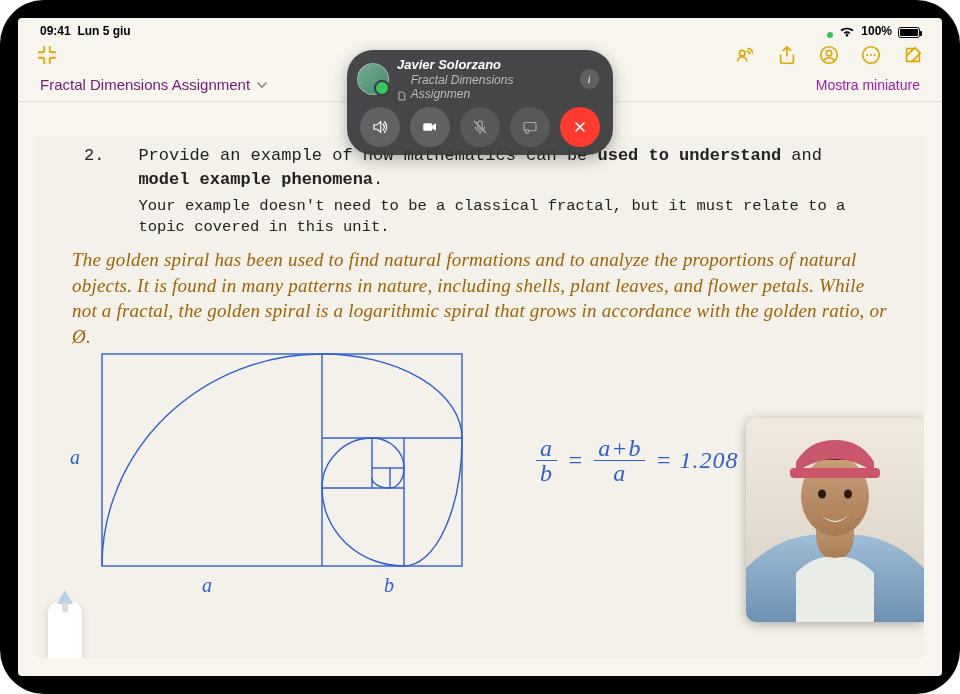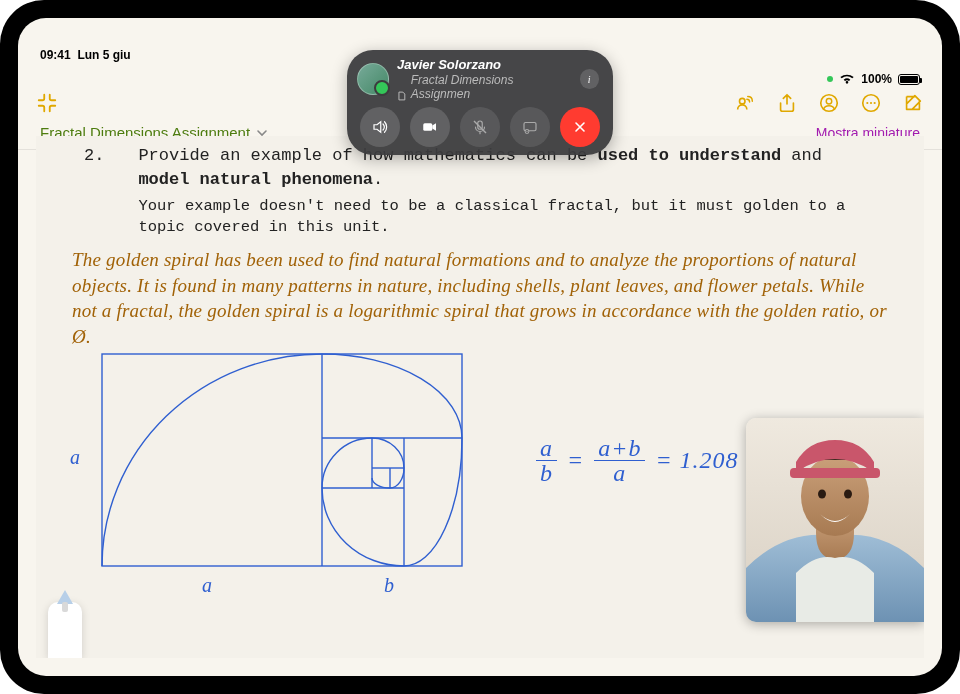--- a/index.html
+++ b/index.html
@@ -16,51 +16,51 @@
     height: 694px;
     background: #000;
     border-radius: 44px;
     padding: 18px;
     position: relative;
   }
   .screen {
     width: 100%;
     height: 100%;
     background: #f8f5ee;
-    border-radius: 28px;
+    border-radius: 4px;
     overflow: hidden;
     position: relative;
   }
   .status-bar {
     display: flex;
     justify-content: space-between;
     align-items: center;
     padding: 6px 22px 0 22px;
     font-size: 12px;
     font-weight: 600;
     color: #000;
   }
-  .status-right { display: flex; align-items: center; gap: 6px; margin-top: 48px; }
+  .status-right { display: flex; align-items: flex-end; gap: 6px; }
   .toolbar {
     display: flex;
     justify-content: space-between;
     align-items: center;
     padding: 6px 18px 4px 18px;
   }
   .toolbar-left, .toolbar-right { display: flex; align-items: center; gap: 20px; }
   .toolbar svg, .toolbar .icon-box { width: 22px; height: 22px; }
   .gold { color: #e0a800; }
   .doc-header {
     display: flex;
     justify-content: space-between;
     align-items: center;
     padding: 6px 22px 8px 22px;
     border-bottom: 1px solid rgba(0,0,0,0.08);
   }
-  .doc-title { display: flex; align-items: center; gap: 6px; font-size: 15px; font-weight: 500; color: #4d7c0f; }
+  .doc-title { display: flex; align-items: center; gap: 6px; font-size: 15px; font-weight: 500; color: #701a75; }
   .show-thumb { color: #a21caf; font-size: 14px; font-weight: 500; }
   .content {
     position: absolute;
     top: 118px;
     left: 18px;
     right: 18px;
     bottom: 18px;
     background: #f4f1ea;
     overflow: hidden;
   }
@@ -274,22 +274,22 @@
             <path d="M2 4l4 4 4-4" stroke="#888" stroke-width="1.6" fill="none" stroke-linecap="round"></path>
           </svg>
       </div>
       <div class="show-thumb">Mostra miniature</div>
     </div>
 
     <div class="content">
       <div class="question">
         <div class="num">2.</div>
         <div class="question-body">
-          <span>Provide an example of how mathematics can be </span><b>used to understand</b><span> and </span><b>model natural phenomena</b><span>.</span>
-          <div class="question-sub">Your example doesn't need to be a classical fractal, but it must golden to a topic covered in this unit.</div>
+          <span>Provide an example of how mathematics can be </span><b>used to understand</b><span> and </span><b>model example phenomena</b><span>.</span>
+          <div class="question-sub">Your example doesn't need to be a classical fractal, but it must relate to a topic covered in this unit.</div>
         </div>
       </div>
 
       <div class="handwriting">The golden spiral has been used to find natural formations and to analyze the proportions of natural objects. It is found in many patterns in nature, including shells, plant leaves, and flower petals. While not a fractal, the golden spiral is a logarithmic spiral that grows in accordance with the golden ratio, or Ø.</div>
 
       <div class="spiral-area">
         <svg viewBox="0 0 380 230" width="380" height="230">
           <g stroke="#2f5fd0" stroke-width="1.4" fill="none">
             <rect x="10" y="8" width="360" height="212"></rect>
             <line x1="230" y1="8" x2="230" y2="220"></line>

